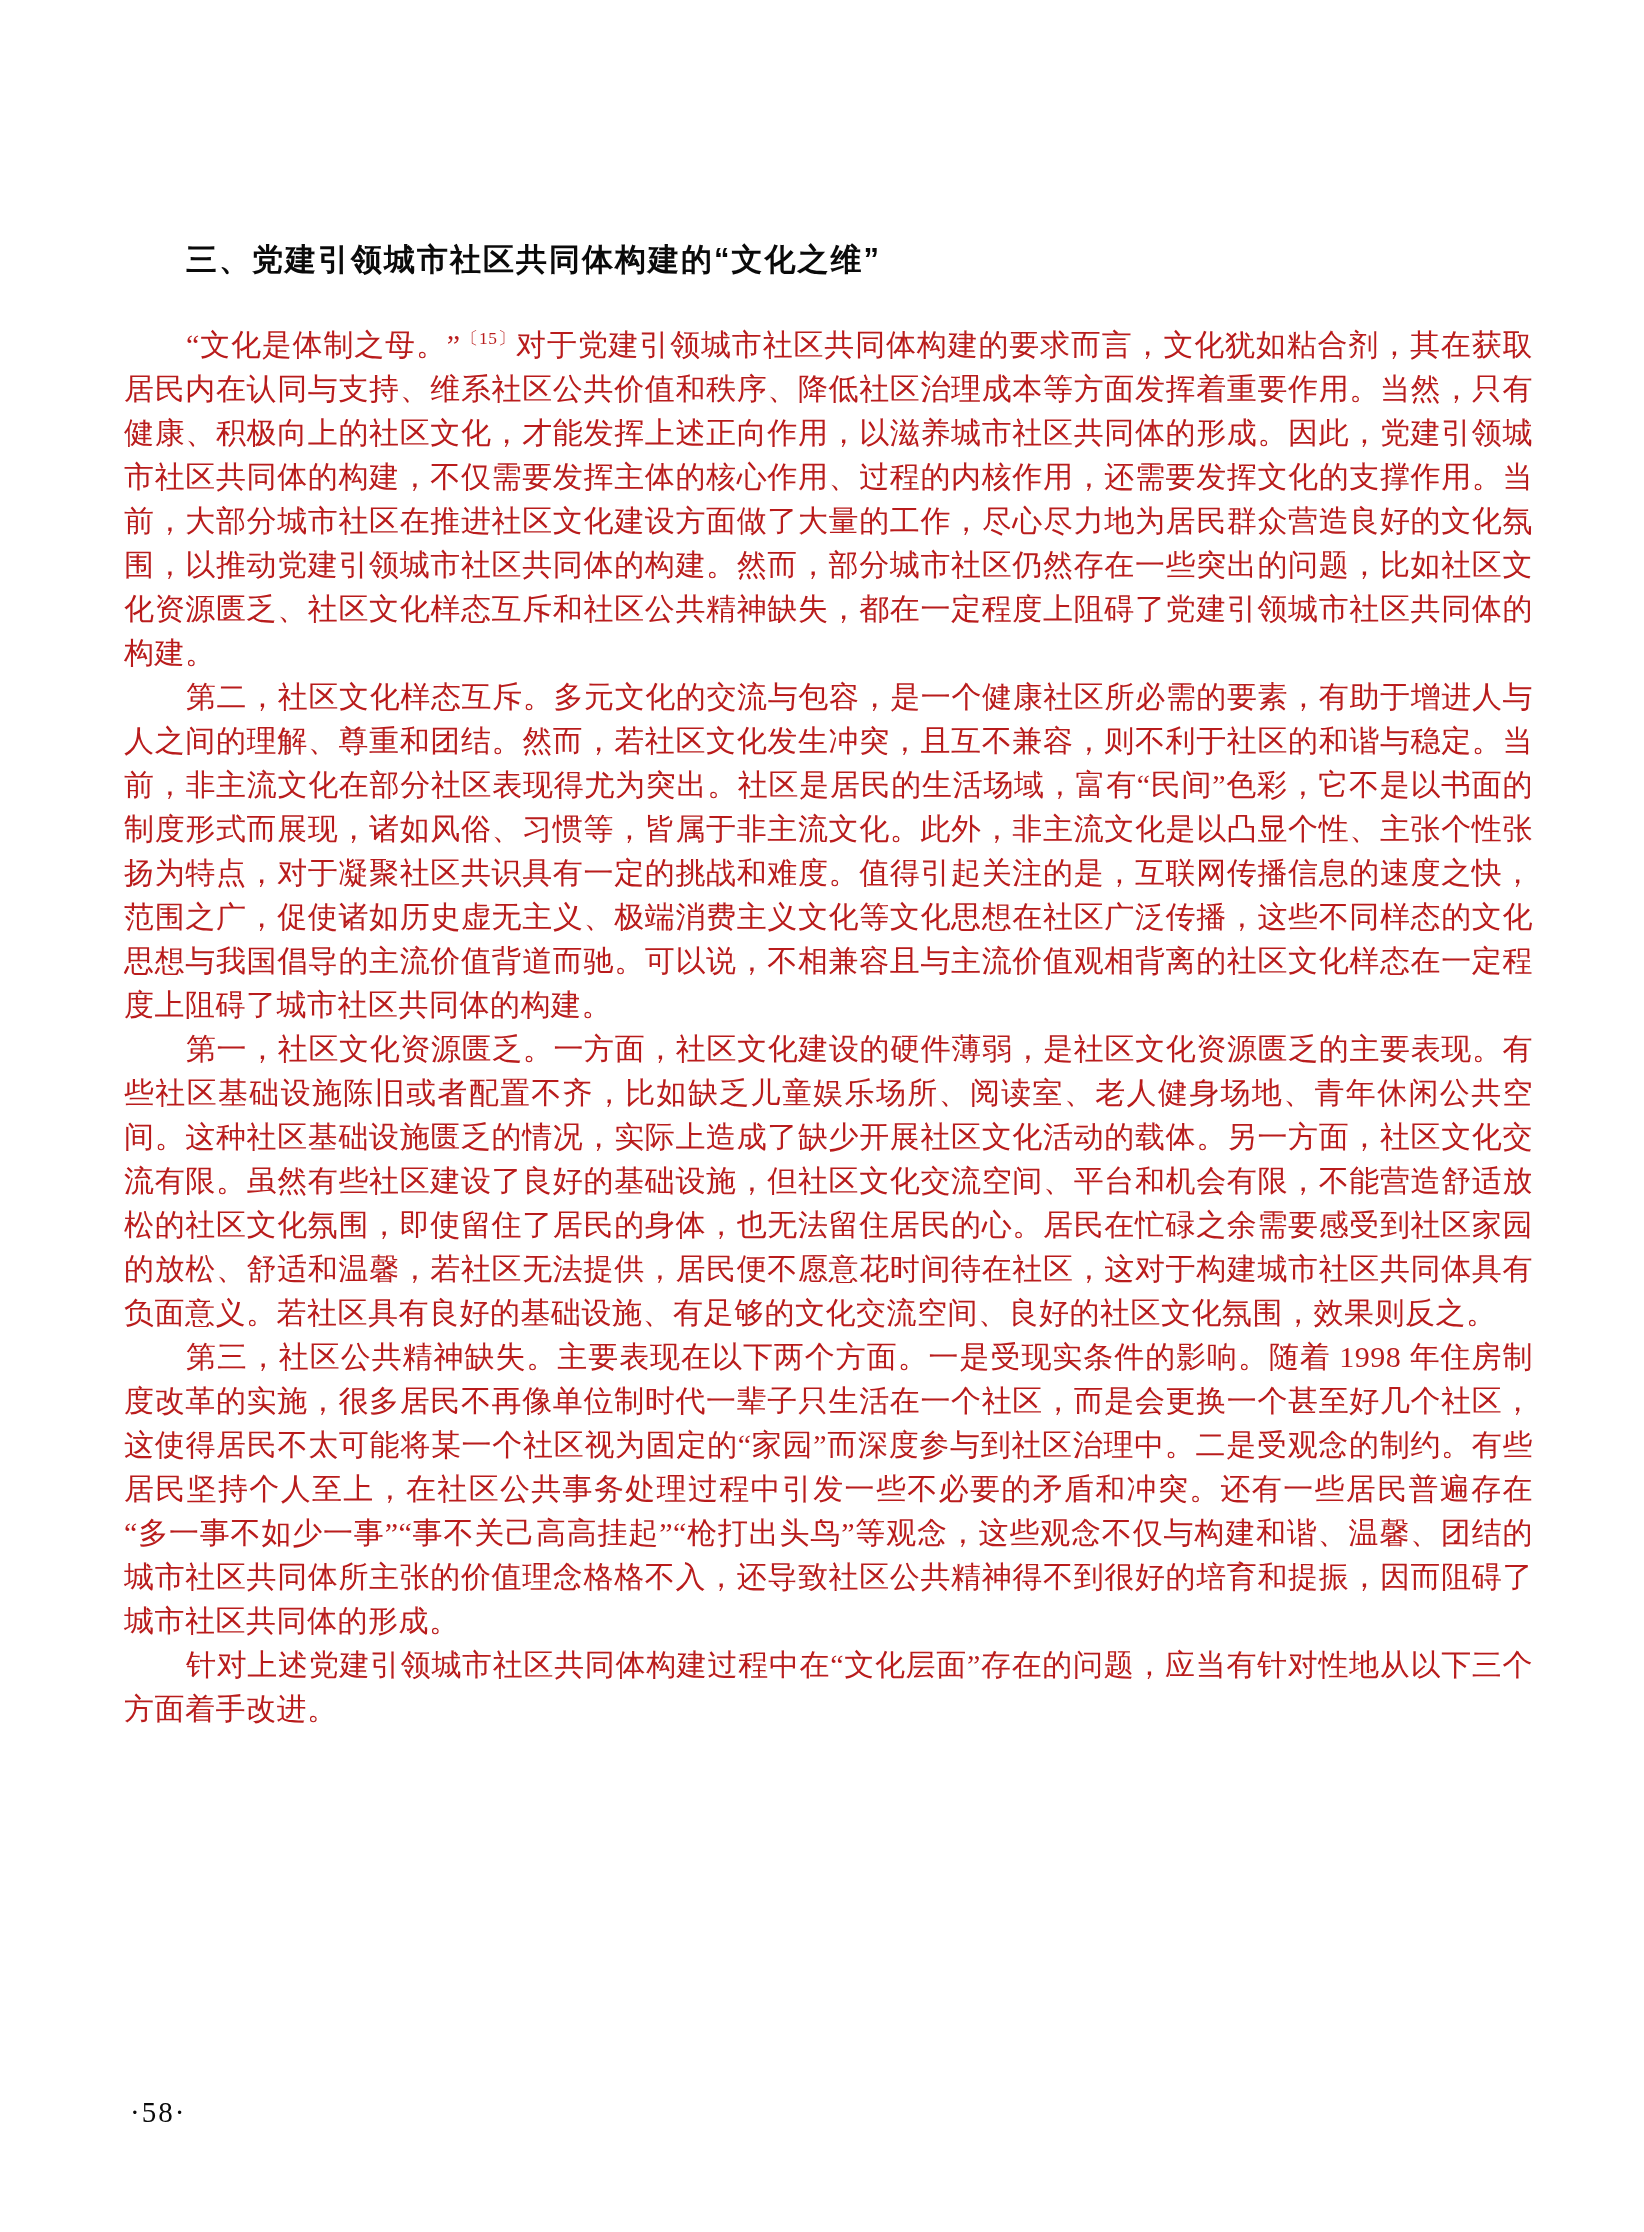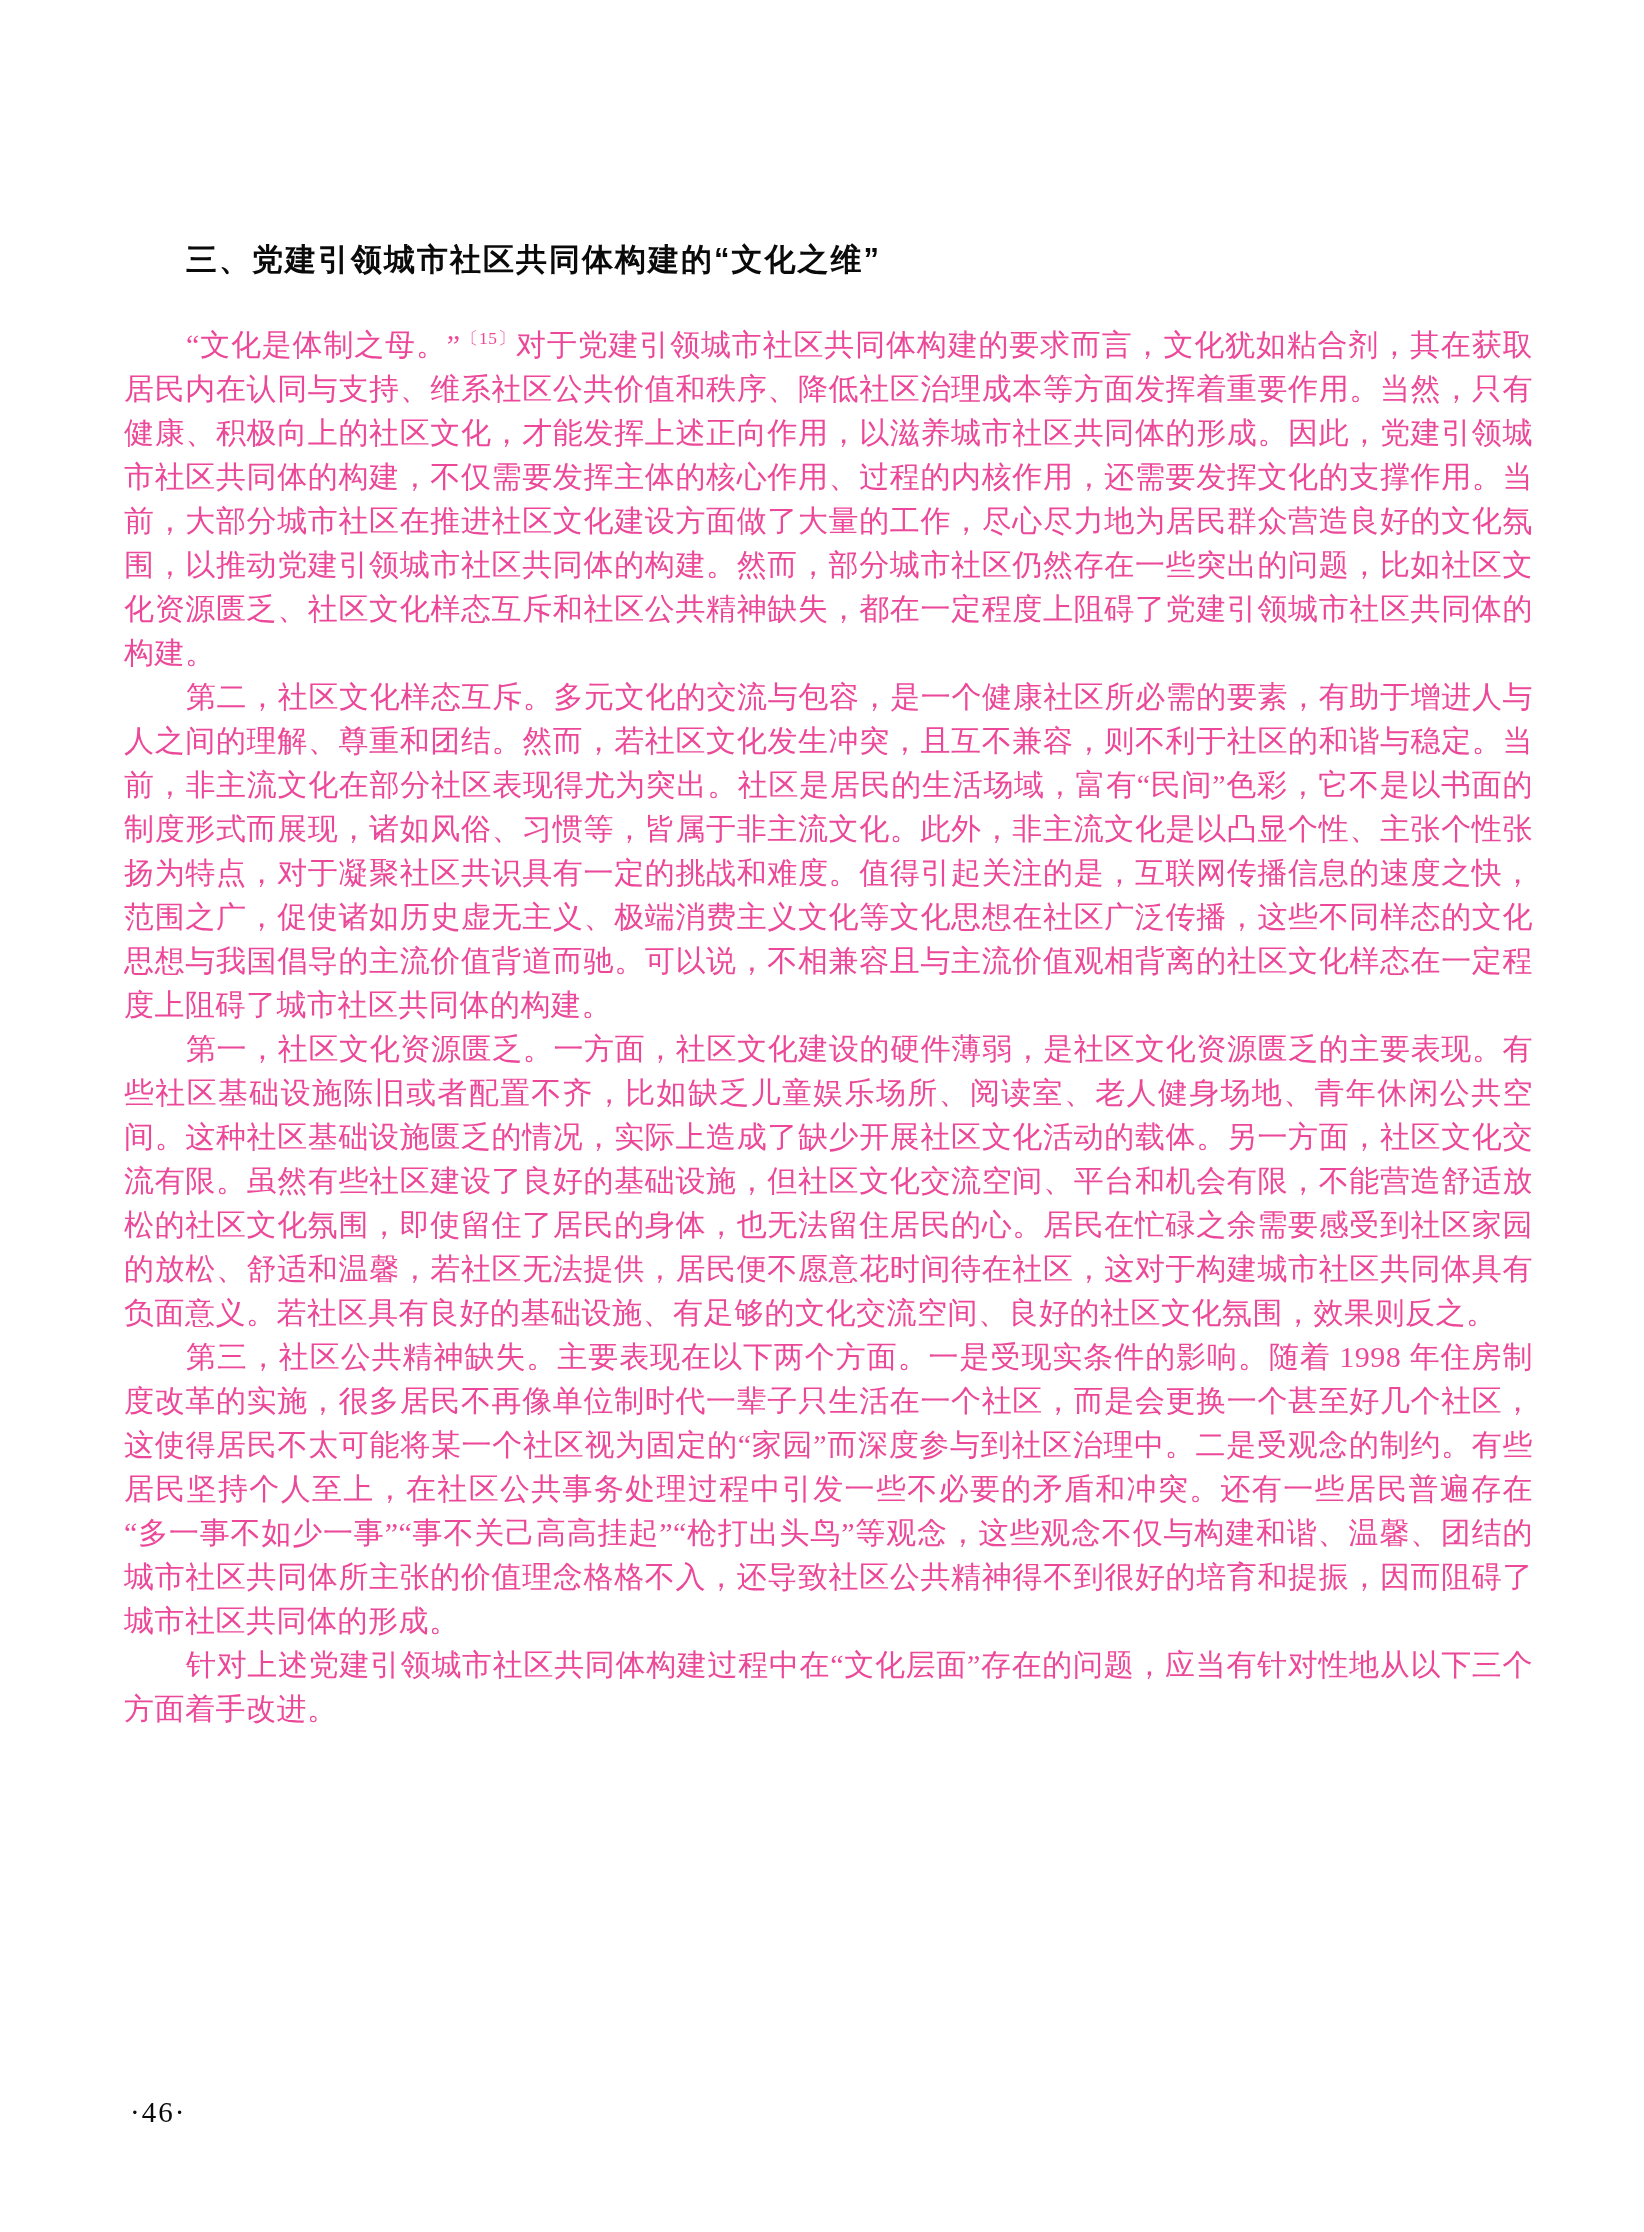--- a/index.html
+++ b/index.html
@@ -34,21 +34,21 @@
   }
   .para {
     margin: 0;
     padding: 0;
     font-family: "Liberation Serif", "DejaVu Serif", serif;
     font-size: 30px;
     line-height: 44px;
     text-align: justify;
     text-indent: 62px;
     letter-spacing: 0.5px;
-    color: #ec4899;
+    color: #b91c1c;
   }
   .footnote-ref {
     font-size: 0.58em;
     vertical-align: super;
     line-height: 0;
   }
   .page-footer {
     position: absolute;
     left: 130px;
     top: 2052px;
@@ -70,15 +70,15 @@
     <p class="para">第二，社区文化样态互斥。多元文化的交流与包容，是一个健康社区所必需的要素，有助于增进人与人之间的理解、尊重和团结。然而，若社区文化发生冲突，且互不兼容，则不利于社区的和谐与稳定。当前，非主流文化在部分社区表现得尤为突出。社区是居民的生活场域，富有“民间”色彩，它不是以书面的制度形式而展现，诸如风俗、习惯等，皆属于非主流文化。此外，非主流文化是以凸显个性、主张个性张扬为特点，对于凝聚社区共识具有一定的挑战和难度。值得引起关注的是，互联网传播信息的速度之快，范围之广，促使诸如历史虚无主义、极端消费主义文化等文化思想在社区广泛传播，这些不同样态的文化思想与我国倡导的主流价值背道而驰。可以说，不相兼容且与主流价值观相背离的社区文化样态在一定程度上阻碍了城市社区共同体的构建。</p>
 
     <p class="para">第一，社区文化资源匮乏。一方面，社区文化建设的硬件薄弱，是社区文化资源匮乏的主要表现。有些社区基础设施陈旧或者配置不齐，比如缺乏儿童娱乐场所、阅读室、老人健身场地、青年休闲公共空间。这种社区基础设施匮乏的情况，实际上造成了缺少开展社区文化活动的载体。另一方面，社区文化交流有限。虽然有些社区建设了良好的基础设施，但社区文化交流空间、平台和机会有限，不能营造舒适放松的社区文化氛围，即使留住了居民的身体，也无法留住居民的心。居民在忙碌之余需要感受到社区家园的放松、舒适和温馨，若社区无法提供，居民便不愿意花时间待在社区，这对于构建城市社区共同体具有负面意义。若社区具有良好的基础设施、有足够的文化交流空间、良好的社区文化氛围，效果则反之。</p>
 
     <p class="para">第三，社区公共精神缺失。主要表现在以下两个方面。一是受现实条件的影响。随着 1998 年住房制度改革的实施，很多居民不再像单位制时代一辈子只生活在一个社区，而是会更换一个甚至好几个社区，这使得居民不太可能将某一个社区视为固定的“家园”而深度参与到社区治理中。二是受观念的制约。有些居民坚持个人至上，在社区公共事务处理过程中引发一些不必要的矛盾和冲突。还有一些居民普遍存在“多一事不如少一事”“事不关己高高挂起”“枪打出头鸟”等观念，这些观念不仅与构建和谐、温馨、团结的城市社区共同体所主张的价值理念格格不入，还导致社区公共精神得不到很好的培育和提振，因而阻碍了城市社区共同体的形成。</p>
 
     <p class="para">针对上述党建引领城市社区共同体构建过程中在“文化层面”存在的问题，应当有针对性地从以下三个方面着手改进。</p>
 
   </div>
 
-  <div class="page-footer">·46·</div>
+  <div class="page-footer">·58·</div>
 </div>
 
 
 </body></html>

